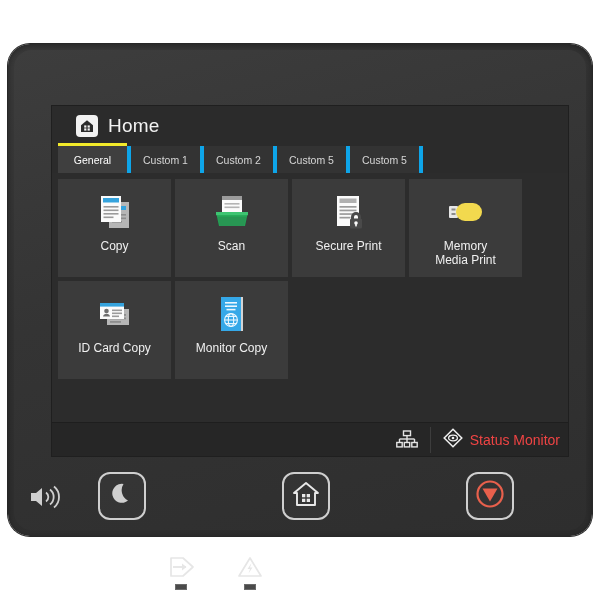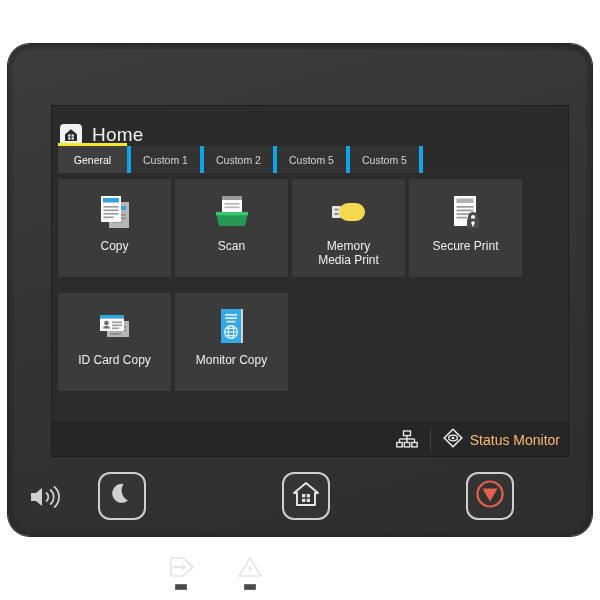--- a/index.html
+++ b/index.html
@@ -36,22 +36,22 @@
     box-shadow: 0 0 0 1px #1f1f1f;
     display: flex;
     flex-direction: column;
   }
 
   
   .screen-header {
     height: 40px;
     background: #2b2b2b;
     display: flex;
-    align-items: flex-end;
-    padding-left: 8px;
+    align-items: center;
+    padding-left: 24px;
     flex: 0 0 auto;
   }
   .home-badge {
     width: 22px; height: 22px;
     border-radius: 4px;
     background: #f2f2f2;
     display: flex; align-items: center; justify-content: center;
     flex: 0 0 auto;
   }
   .header-title {
@@ -93,21 +93,21 @@
     background: #f2ea2a;
   }
 
   
   .tile-area {
     flex: 1 1 auto;
     background: #2c2c2c;
     padding: 6px 6px 0 6px;
     display: flex;
     flex-direction: column;
-    gap: 16px;
+    gap: 4px;
   }
   .tile-row {
     display: flex;
     gap: 4px;
     height: 98px;
   }
   .tile {
     width: 113px;
     background: #3b3b3b;
     display: flex;
@@ -149,21 +149,21 @@
   }
   .status-divider {
     width: 1px; height: 26px;
     background: #3d3d3d;
   }
   .status-monitor {
     display: flex;
     align-items: center;
     gap: 7px;
     padding-left: 12px;
-    color: #fdba74;
+    color: #ef4444;
     font-size: 14px;
     text-align: right;
   }
 
   
   .hw-row {
     position: absolute;
     left: 0; right: 0;
     top: 416px;
     height: 68px;
@@ -282,46 +282,46 @@
               <path d="M8 27 L36 27 L34 36 L10 36 Z" fill="#2e8a52" opacity=".55"></path>
               <rect x="6" y="22" width="32" height="3.2" fill="#3dc471"></rect>
             </svg>
           </span>
           <span class="tile-label">Scan</span>
         </div>
 
         <div class="tile">
           <span class="tile-icon">
             <svg width="44" height="44" viewBox="0 0 44 44">
-              <rect x="5" y="16" width="9" height="12" rx="1" fill="#e7e7e7"></rect>
-              <rect x="7.5" y="18.5" width="4" height="2" fill="#8c8c8c"></rect>
-              <rect x="7.5" y="23" width="4" height="2" fill="#8c8c8c"></rect>
-              <rect x="12" y="13" width="26" height="18" rx="9" fill="#f2d94e"></rect>
-            </svg>
-          </span>
-          <span class="tile-label">Memory
-Media Print</span>
-        </div>
-
-        <div class="tile">
-          <span class="tile-icon">
-            <svg width="44" height="44" viewBox="0 0 44 44">
               <rect x="10" y="6" width="22" height="30" fill="#fbfbfb"></rect>
               <rect x="12.5" y="8.5" width="17" height="4.5" fill="#b0b0b0"></rect>
               <rect x="12.5" y="16" width="17" height="1.7" fill="#9b9b9b"></rect>
               <rect x="12.5" y="19.6" width="17" height="1.7" fill="#9b9b9b"></rect>
               <rect x="12.5" y="23.2" width="17" height="1.7" fill="#9b9b9b"></rect>
               <rect x="12.5" y="26.8" width="11" height="1.7" fill="#9b9b9b"></rect>
               <path d="M24 27 a5 5 0 0 1 10 0 v3 h-3 v-3 a2 2 0 0 0 -4 0 v3 h-3 z" fill="#4a4a4a"></path>
               <rect x="23" y="28.5" width="12" height="10" rx="1.6" fill="#4a4a4a"></rect>
               <circle cx="29" cy="33" r="1.8" fill="#fbfbfb"></circle>
               <rect x="28.2" y="33" width="1.6" height="3.4" fill="#fbfbfb"></rect>
             </svg>
           </span>
           <span class="tile-label">Secure Print</span>
+        </div>
+
+        <div class="tile">
+          <span class="tile-icon">
+            <svg width="44" height="44" viewBox="0 0 44 44">
+              <rect x="5" y="16" width="9" height="12" rx="1" fill="#e7e7e7"></rect>
+              <rect x="7.5" y="18.5" width="4" height="2" fill="#8c8c8c"></rect>
+              <rect x="7.5" y="23" width="4" height="2" fill="#8c8c8c"></rect>
+              <rect x="12" y="13" width="26" height="18" rx="9" fill="#f2d94e"></rect>
+            </svg>
+          </span>
+          <span class="tile-label">Memory
+Media Print</span>
         </div>
 
       </div>
 
       <div class="tile-row">
 
         <div class="tile">
           <span class="tile-icon">
             <svg width="44" height="44" viewBox="0 0 44 44">
               <rect x="14" y="17" width="22" height="16" fill="#b6b6b6"></rect>

